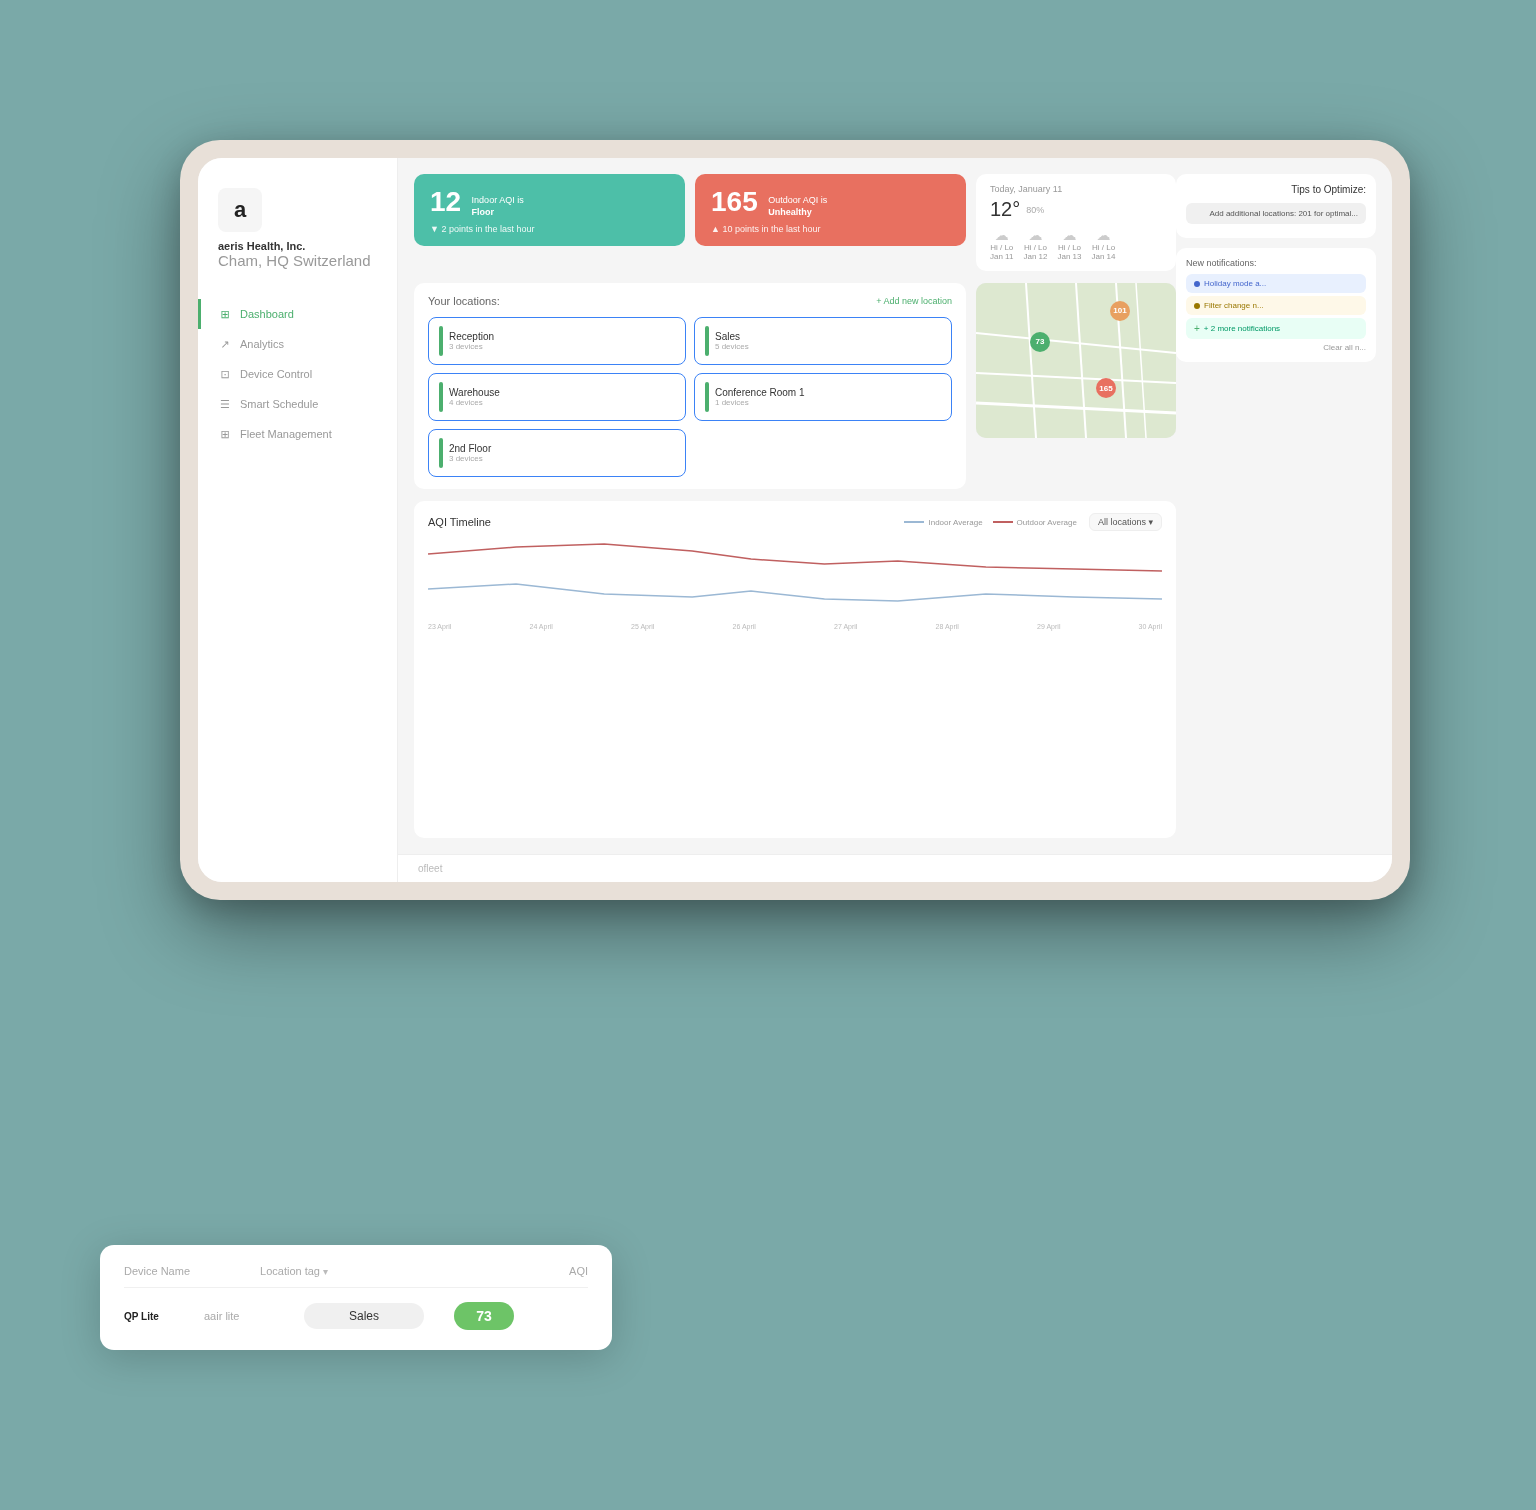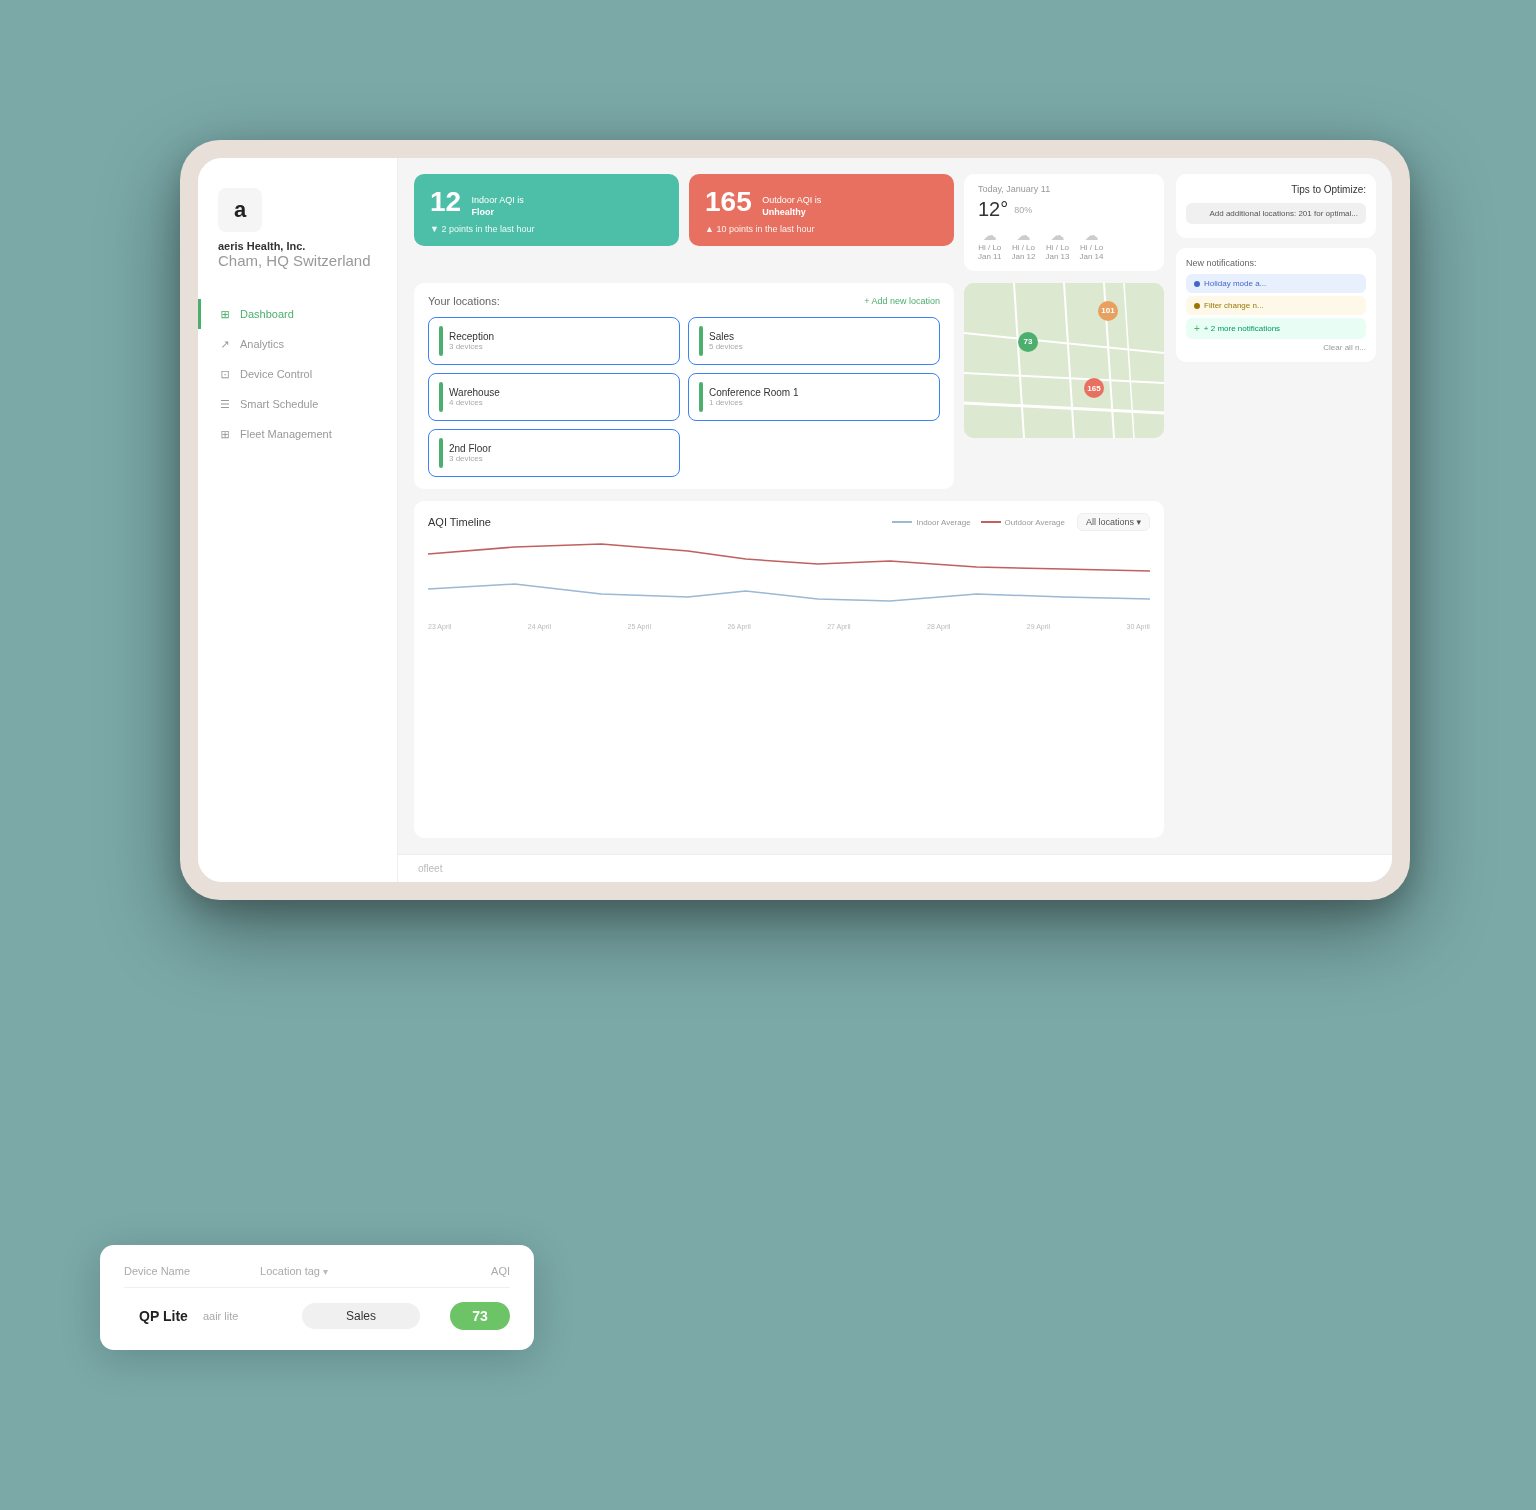--- a/index.html
+++ b/index.html
@@ -127,21 +127,20 @@
     .page-title {
       font-size: 16px;
       font-weight: 600;
       color: #222;
     }
 
     .content-area {
       flex: 1;
       padding: 16px;
       display: flex;
-      gap: 12px;
       overflow: hidden;
     }
 
     .left-panel {
       flex: 1;
       display: flex;
       flex-direction: column;
       gap: 12px;
     }
 
@@ -464,21 +463,21 @@
       font-size: 10px;
       color: #bbb;
       font-weight: 500;
     }
 
     
     .floating-popup {
       position: absolute;
       bottom: 160px;
       left: 100px;
-      width: 434px;
+      width: 512px;
       background: white;
       border-radius: 14px;
       box-shadow: 0 8px 40px rgba(0,0,0,0.18);
       padding: 20px 24px;
       z-index: 100;
     }
 
     .popup-header {
       display: flex;
       align-items: center;
@@ -494,25 +493,24 @@
       font-weight: 400;
     }
 
     .popup-row {
       display: flex;
       align-items: center;
       gap: 0;
     }
 
     .popup-device-name {
-      font-size: 14px;
+      font-size: 10px;
       font-weight: 700;
       color: #222;
       width: 80px;
-      text-align: center;
     }
 
     .popup-device-sub {
       font-size: 11px;
       color: #aaa;
       width: 100px;
     }
 
     .popup-tag {
       background: #f0f0f0;

